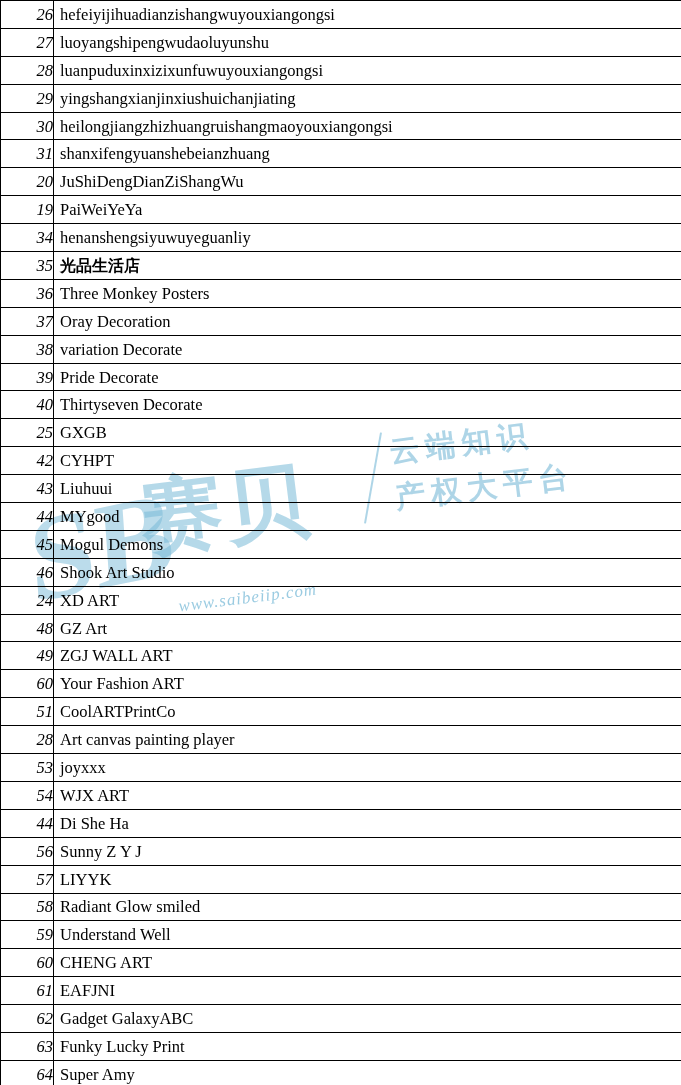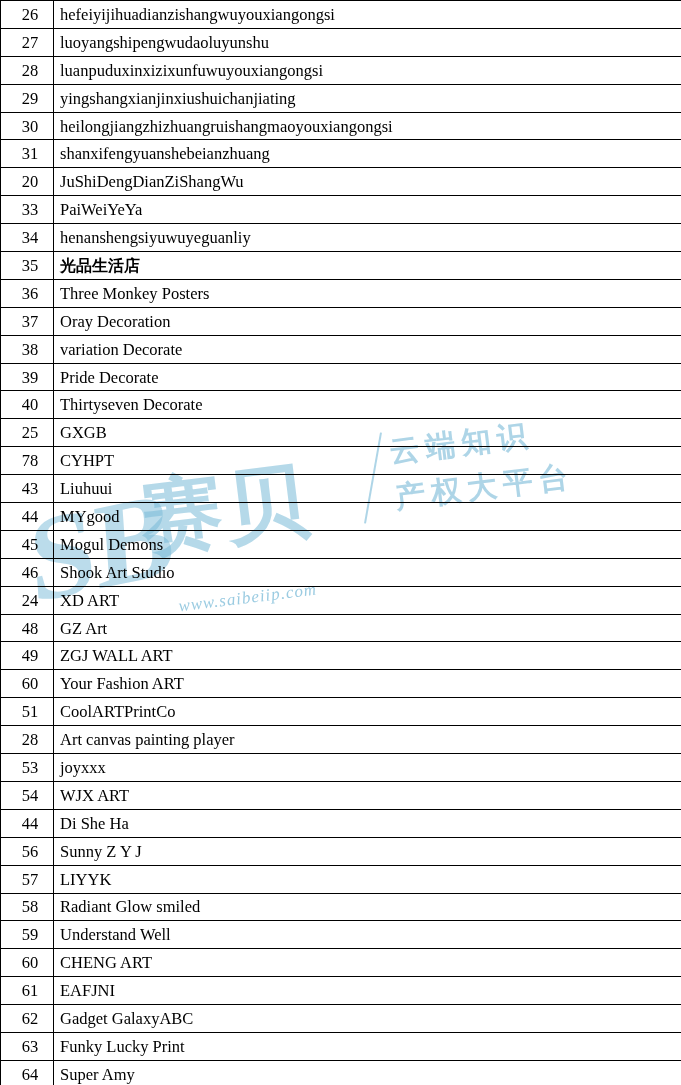--- a/index.html
+++ b/index.html
@@ -92,22 +92,23 @@
     padding: 0 0 0 6px;
     font-size: 16.5px;
     line-height: 25px;
     vertical-align: middle;
     background: transparent;
     white-space: nowrap;
     overflow: hidden;
   }
   td.num {
     width: 46px;
-    text-align: center;
+    text-align: right;
     padding: 0;
+    font-style: italic;
   }
   td.name {
     width: 633px;
   }
   td.name.cjk {
     font-family: "DejaVu Sans", sans-serif;
     font-size: 16px;
     font-weight: bold;
   }
   
@@ -153,21 +154,21 @@
         </tr>
         <tr>
           <td class="num">31</td>
           <td class="name">shanxifengyuanshebeianzhuang</td>
         </tr>
         <tr>
           <td class="num">20</td>
           <td class="name">JuShiDengDianZiShangWu</td>
         </tr>
         <tr>
-          <td class="num">33</td>
+          <td class="num">19</td>
           <td class="name">PaiWeiYeYa</td>
         </tr>
         <tr>
           <td class="num">34</td>
           <td class="name">henanshengsiyuwuyeguanliy</td>
         </tr>
         <tr>
           <td class="num">35</td>
           <td class="name cjk">光品生活店</td>
         </tr>
@@ -189,21 +190,21 @@
         </tr>
         <tr>
           <td class="num">40</td>
           <td class="name">Thirtyseven Decorate</td>
         </tr>
         <tr>
           <td class="num">25</td>
           <td class="name">GXGB</td>
         </tr>
         <tr>
-          <td class="num">78</td>
+          <td class="num">42</td>
           <td class="name">CYHPT</td>
         </tr>
         <tr>
           <td class="num">43</td>
           <td class="name">Liuhuui</td>
         </tr>
         <tr>
           <td class="num">44</td>
           <td class="name">MYgood</td>
         </tr>

